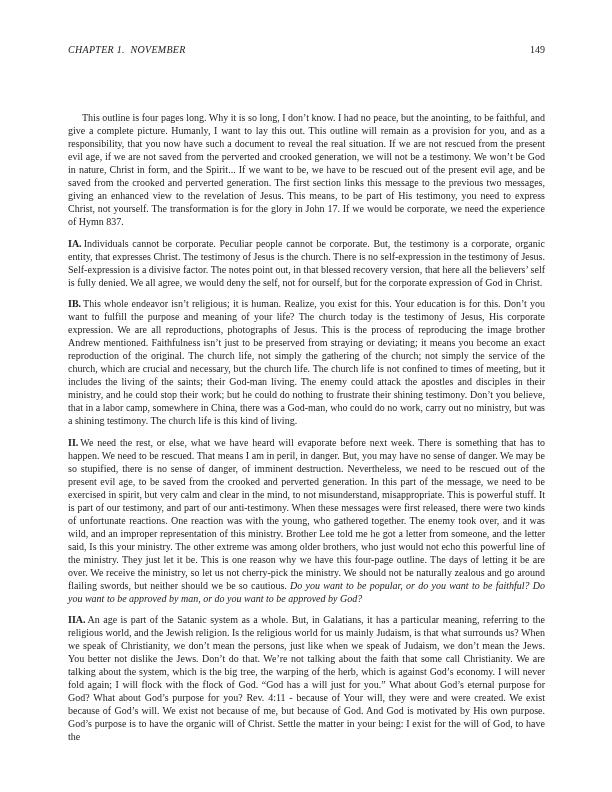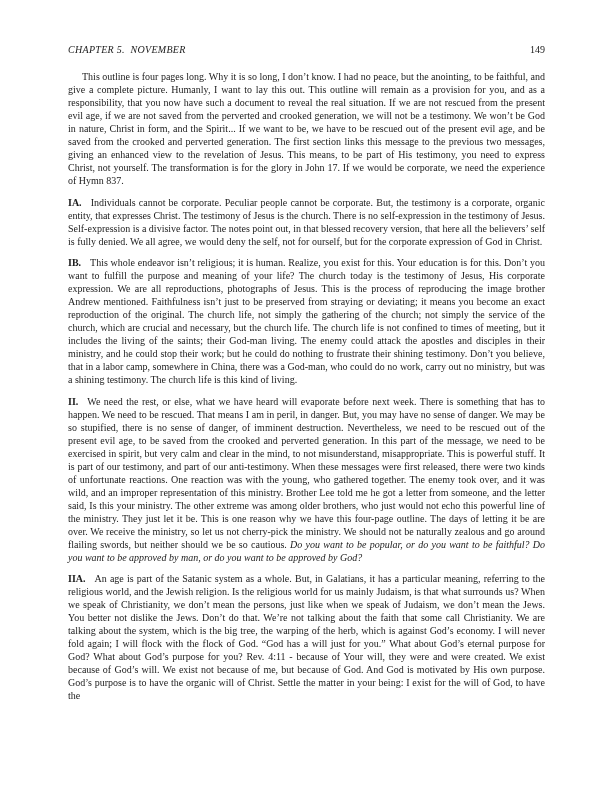--- a/index.html
+++ b/index.html
@@ -32,31 +32,31 @@
   .text-block {
     position: absolute;
     top: 70px;
     left: 68px;
     width: 477px;
     font-size: 10px;
     line-height: 13px;
     text-align: justify;
   }
   .para { margin: 0 0 8.5px 0; }
-  .para.first-para { text-indent: 14px; }
-  .para-label { font-weight: bold; margin-right: 9px; }
+  .para.first-para { text-indent: 14px; margin-top: 41px; }
+  .para-label { font-weight: bold; margin-right: 2px; }
   .italic-run { font-style: italic; }
 </style>
 </head>
 <body>
 
 <div class="page">
 
   <div class="running-header">
-    <span class="chapter-title">CHAPTER 5.  NOVEMBER</span>
+    <span class="chapter-title">CHAPTER 1.  NOVEMBER</span>
     <span class="page-number">149</span>
   </div>
 
   <div class="text-block">
 
     <p class="para first-para">
       <span>This outline is four pages long. Why it is so long, I don’t know. I had no peace, but the anointing, to be faithful, and give a complete picture. Humanly, I want to lay this out. This outline will remain as a provision for you, and as a responsibility, that you now have such a document to reveal the real situation. If we are not rescued from the present evil age, if we are not saved from the perverted and crooked generation, we will not be a testimony. We won’t be God in nature, Christ in form, and the Spirit... If we want to be, we have to be rescued out of the present evil age, and be saved from the crooked and perverted generation. The first section links this message to the previous two messages, giving an enhanced view to the revelation of Jesus. This means, to be part of His testimony, you need to express Christ, not yourself. The transformation is for the glory in John 17. If we would be corporate, we need the experience of Hymn 837.</span>
     </p>
 
     <p class="para">

